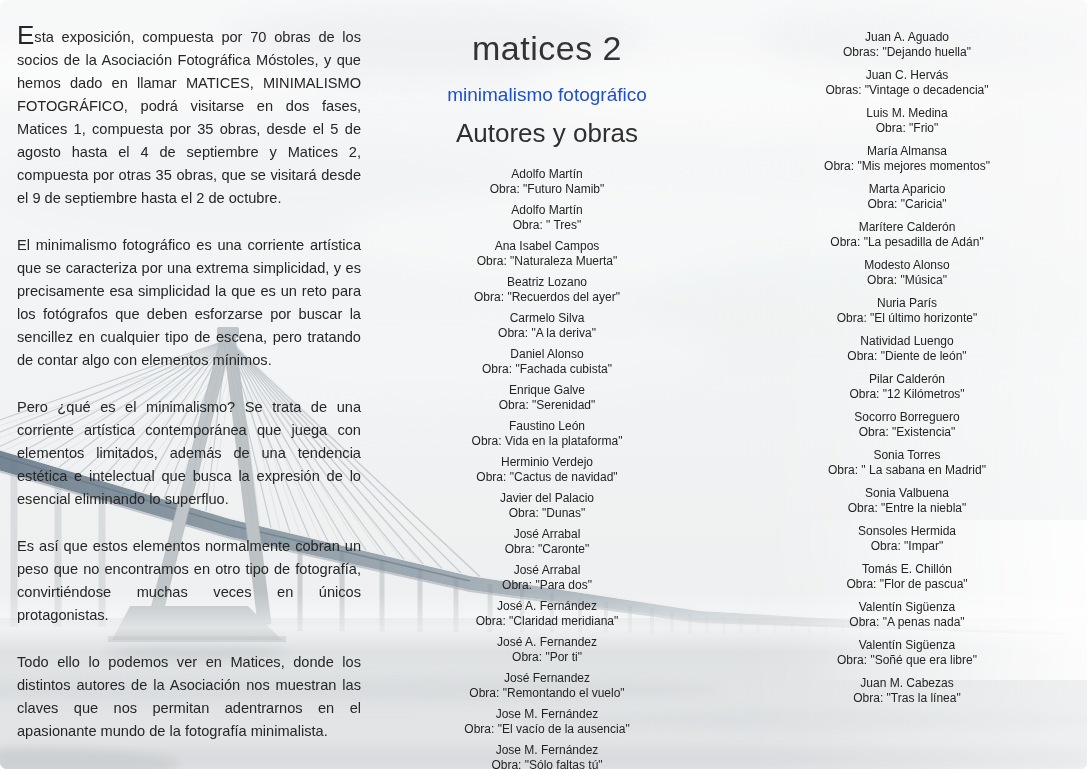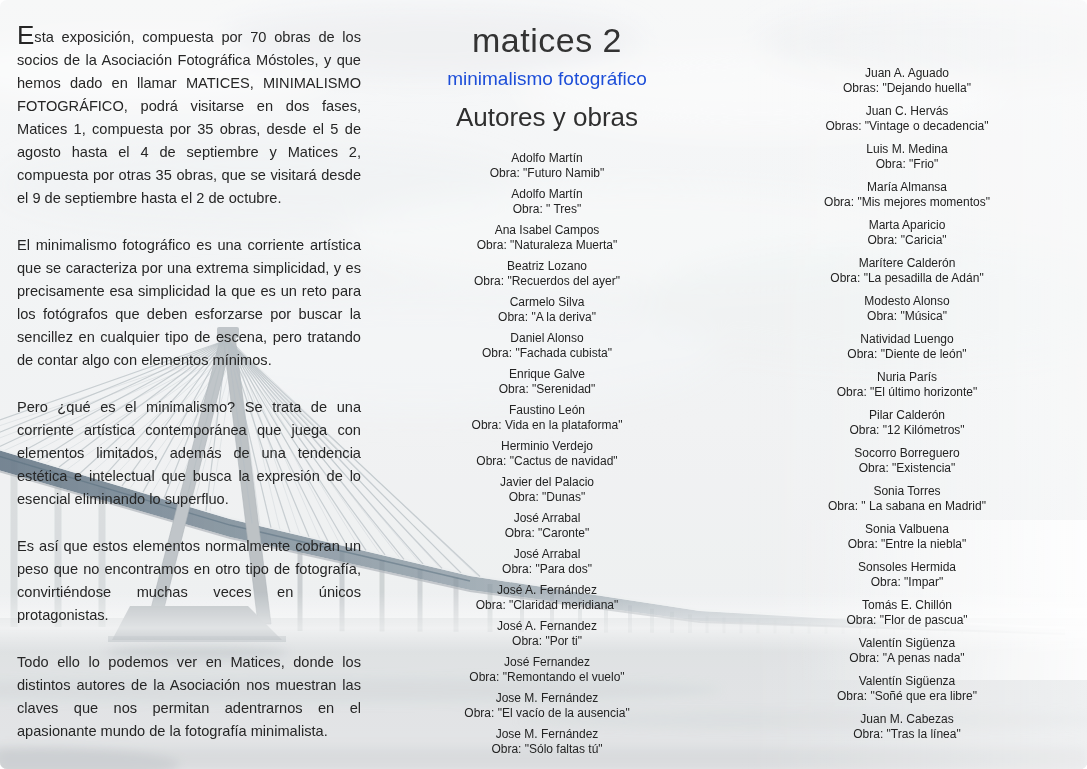--- a/index.html
+++ b/index.html
@@ -13,30 +13,30 @@
   
   .col-left{
     position:absolute;left:17px;top:24px;width:344px;
     color:#262626;font-size:14.6px;line-height:23px;text-align:justify;
   }
   .para{margin:0 0 24px 0;}
   .lead{font-size:26px;line-height:23px;vertical-align:-2px;}
 
   
   .col-mid{position:absolute;left:397px;top:12px;width:300px;text-align:center;color:#2b2b2b;}
-  .title{font-size:34px;font-weight:400;letter-spacing:.5px;margin:8px;color:#333;line-height:40px;}
+  .title{font-size:34px;font-weight:400;letter-spacing:.5px;margin:16px;color:#333;line-height:40px;}
   .subtitle{font-size:19px;font-weight:400;margin:0;color:#1d4ed8;line-height:22px;}
   .heading{font-size:26px;font-weight:400;margin:16px 0 23px 0;color:#2f2f2f;line-height:22px;}
   .entries{display:block;}
   .entry{margin:0 0 7px 0;font-size:12px;line-height:14.5px;color:#232323;}
   .ename{font-weight:400;}
   .ework{font-weight:400;}
 
   
-  .col-right{position:absolute;left:757px;top:30px;width:300px;text-align:center;color:#2b2b2b;margin-top:36px;}
+  .col-right{position:absolute;left:757px;top:30px;width:300px;text-align:center;color:#2b2b2b;}
   .col-right .entry{margin-bottom:9px;}
 </style>
 </head>
 <body>
 
 <div class="page">
 
   <svg id="bridge-svg" class="bg" viewBox="0 0 1087 769" aria-hidden="true">
     <defs>
       <linearGradient id="skyGrad" x1="0" y1="0" x2="0" y2="1">
@@ -343,30 +343,30 @@
           <div class="ename">Marítere Calderón</div>
           <div class="ework">Obra: "La pesadilla de Adán"</div>
         </div>
 
         <div class="entry">
           <div class="ename">Modesto Alonso</div>
           <div class="ework">Obra: "Música"</div>
         </div>
 
         <div class="entry">
+          <div class="ename">Nuria París</div>
+          <div class="ework">Obra: "El último horizonte"</div>
+        </div>
+
+        <div class="entry">
           <div class="ename">Natividad Luengo</div>
           <div class="ework">Obra: "Diente de león"</div>
         </div>
 
         <div class="entry">
-          <div class="ename">Nuria París</div>
-          <div class="ework">Obra: "El último horizonte"</div>
-        </div>
-
-        <div class="entry">
           <div class="ename">Pilar Calderón</div>
           <div class="ework">Obra: "12 Kilómetros"</div>
         </div>
 
         <div class="entry">
           <div class="ename">Socorro Borreguero</div>
           <div class="ework">Obra: "Existencia"</div>
         </div>
 
         <div class="entry">

